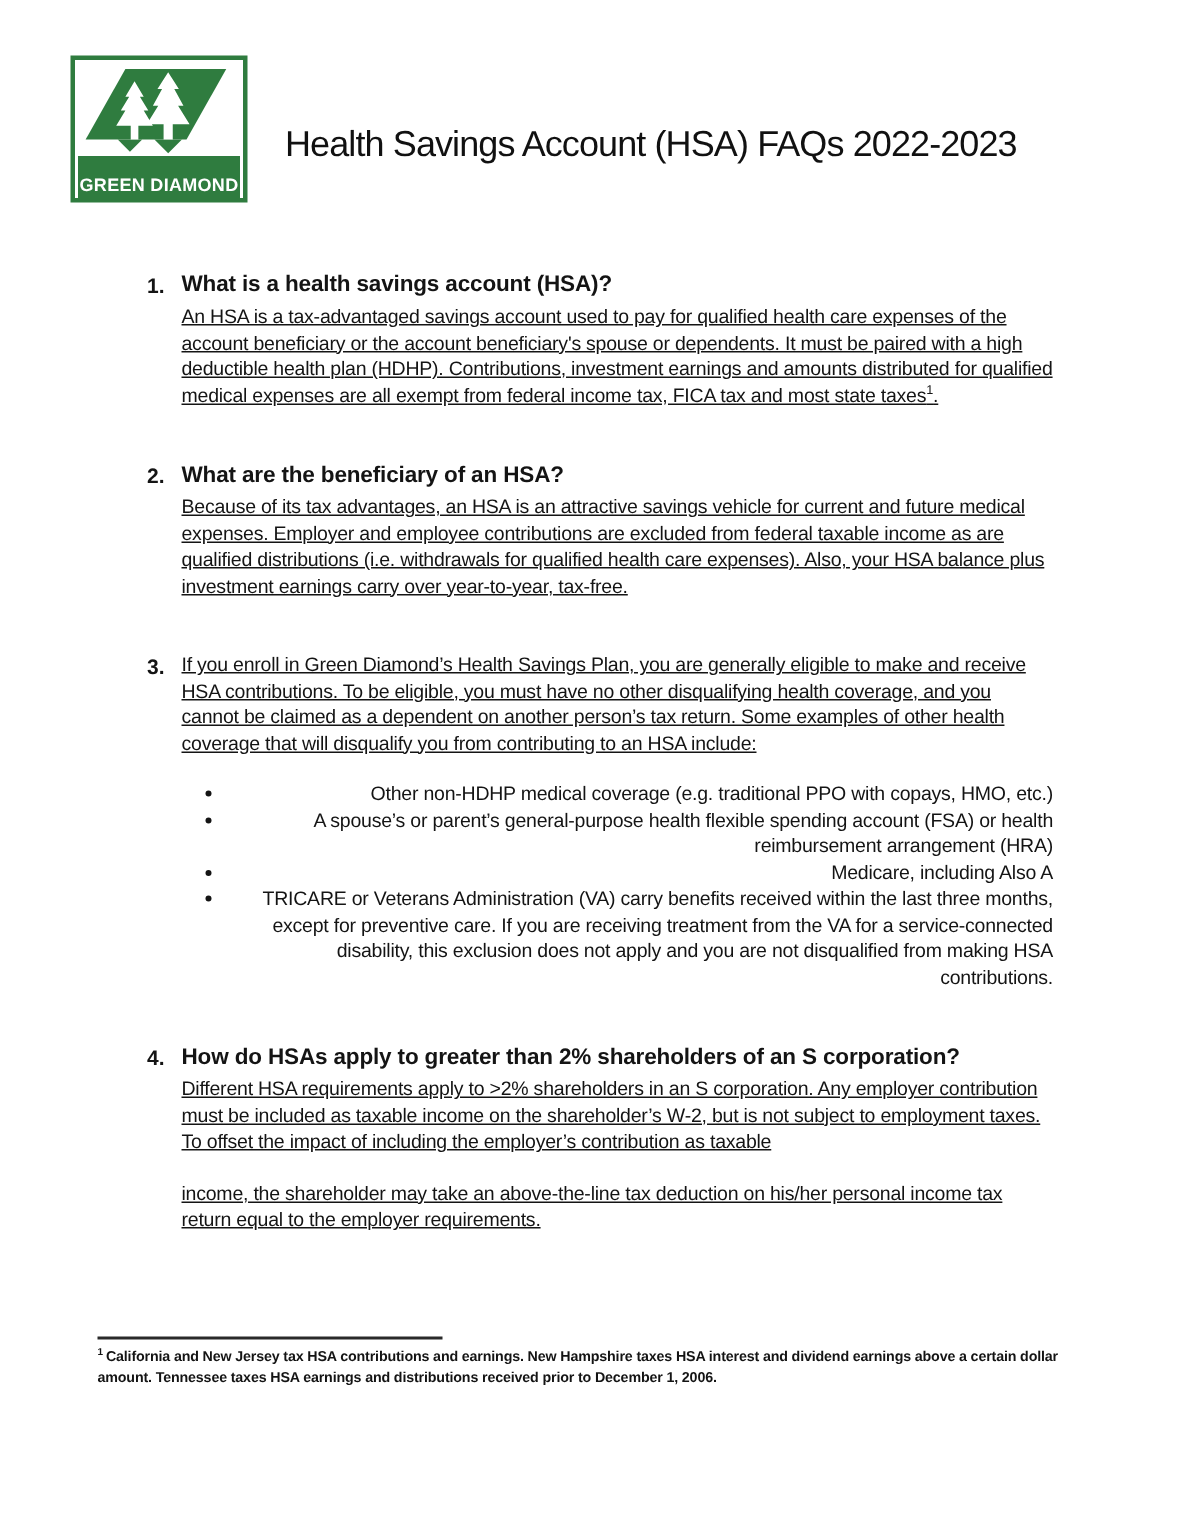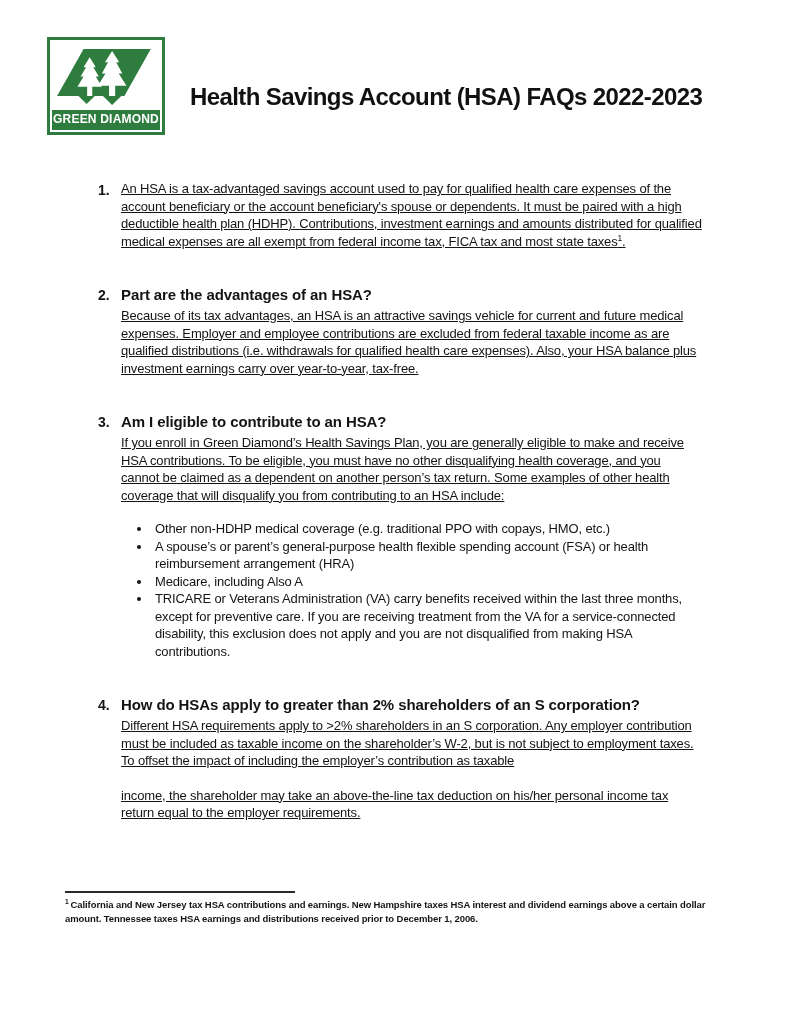--- a/index.html
+++ b/index.html
@@ -25,27 +25,27 @@
   .logo-art { flex: 1; padding: 2px 3px 0; }
   .logo-art svg { width: 100%; height: 100%; display: block; }
   .logo-band {
     background: #2f7c3f;
     color: #ffffff;
     font-weight: bold;
     font-size: 12px;
     letter-spacing: 0.2px;
     text-align: center;
     margin: 1px 2px 2px;
-    padding: 2px 0 4px;
+    padding: 12px 0 4px;
     white-space: nowrap;
   }
   .title {
     margin: 46px 0 0 25px;
     font-size: 24px;
-    font-weight: bold;
+    font-weight: normal;
     letter-spacing: -0.6px;
     color: #111111;
     white-space: nowrap;
   }
 
   
   .content { position: absolute; top: 180px; left: 98px; width: 604px; }
   .faq { display: grid; grid-template-columns: 23px 1fr; margin-bottom: 35px; }
   .qnum { font-weight: bold; font-size: 14px; line-height: 20px; }
   .qtitle {
@@ -63,20 +63,21 @@
     text-decoration: underline;
   }
   .answer + .answer { margin-top: 17px; }
   .answer sup { font-size: 65%; line-height: 0; }
   ul.bullets {
     margin: 16px 0 0 0;
     padding-left: 31px;
     font-size: 13px;
     line-height: 17.5px;
     letter-spacing: -0.15px;
+    text-align: right;
   }
   ul.bullets li { margin: 0; padding-left: 3px; }
 
   
   .footnote { position: absolute; left: 65px; top: 891px; width: 660px; }
   .footnote-rule { width: 230px; border-top: 2px solid #2a2a2a; margin: 0 0 5px 0; }
   .footnote-text {
     margin: 0;
     font-size: 9.5px;
     font-weight: 600;
@@ -108,36 +109,36 @@
       <div class="logo-band">GREEN DIAMOND</div>
     </div>
     <h1 class="title">Health Savings Account (HSA) FAQs 2022-2023</h1>
   </header>
 
   <main class="content">
 
     <section class="faq">
       <div class="qnum">1.</div>
       <div class="qbody">
+        <h2 class="qtitle">What is a health savings account (HSA)?</h2>
         <p class="answer"><span>An HSA is a tax-advantaged savings account used to pay for qualified health care expenses of the account beneficiary or the account beneficiary's spouse or dependents. It must be paired with a high deductible health plan (HDHP). Contributions, investment earnings and amounts distributed for qualified medical expenses are all exempt from federal income tax, FICA tax and most state taxes</span><sup>1</sup><span>.</span></p>
       </div>
     </section>
 
     <section class="faq">
       <div class="qnum">2.</div>
       <div class="qbody">
-        <h2 class="qtitle">Part are the advantages of an HSA?</h2>
+        <h2 class="qtitle">What are the beneficiary of an HSA?</h2>
         <p class="answer">Because of its tax advantages, an HSA is an attractive savings vehicle for current and future medical expenses. Employer and employee contributions are excluded from federal taxable income as are qualified distributions (i.e. withdrawals for qualified health care expenses). Also, your HSA balance plus investment earnings carry over year-to-year, tax-free.</p>
       </div>
     </section>
 
     <section class="faq">
       <div class="qnum">3.</div>
       <div class="qbody">
-        <h2 class="qtitle">Am I eligible to contribute to an HSA?</h2>
         <p class="answer">If you enroll in Green Diamond’s Health Savings Plan, you are generally eligible to make and receive HSA contributions.  To be eligible, you must have no other disqualifying health coverage, and you cannot be claimed as a dependent on another person’s tax return.  Some examples of other health coverage that will disqualify you from contributing to an HSA include:</p>
         <ul class="bullets">
           <li>Other non-HDHP medical coverage (e.g. traditional PPO with copays, HMO, etc.)</li>
           <li>A spouse’s or parent’s general-purpose health flexible spending account (FSA) or health reimbursement arrangement (HRA)</li>
           <li>Medicare, including Also A</li>
           <li>TRICARE or Veterans Administration (VA) carry benefits received within the last three months, except for preventive care.  If you are receiving treatment from the VA for a service-connected disability, this exclusion does not apply and you are not disqualified from making HSA contributions.</li>
         </ul>
       </div>
     </section>
 

